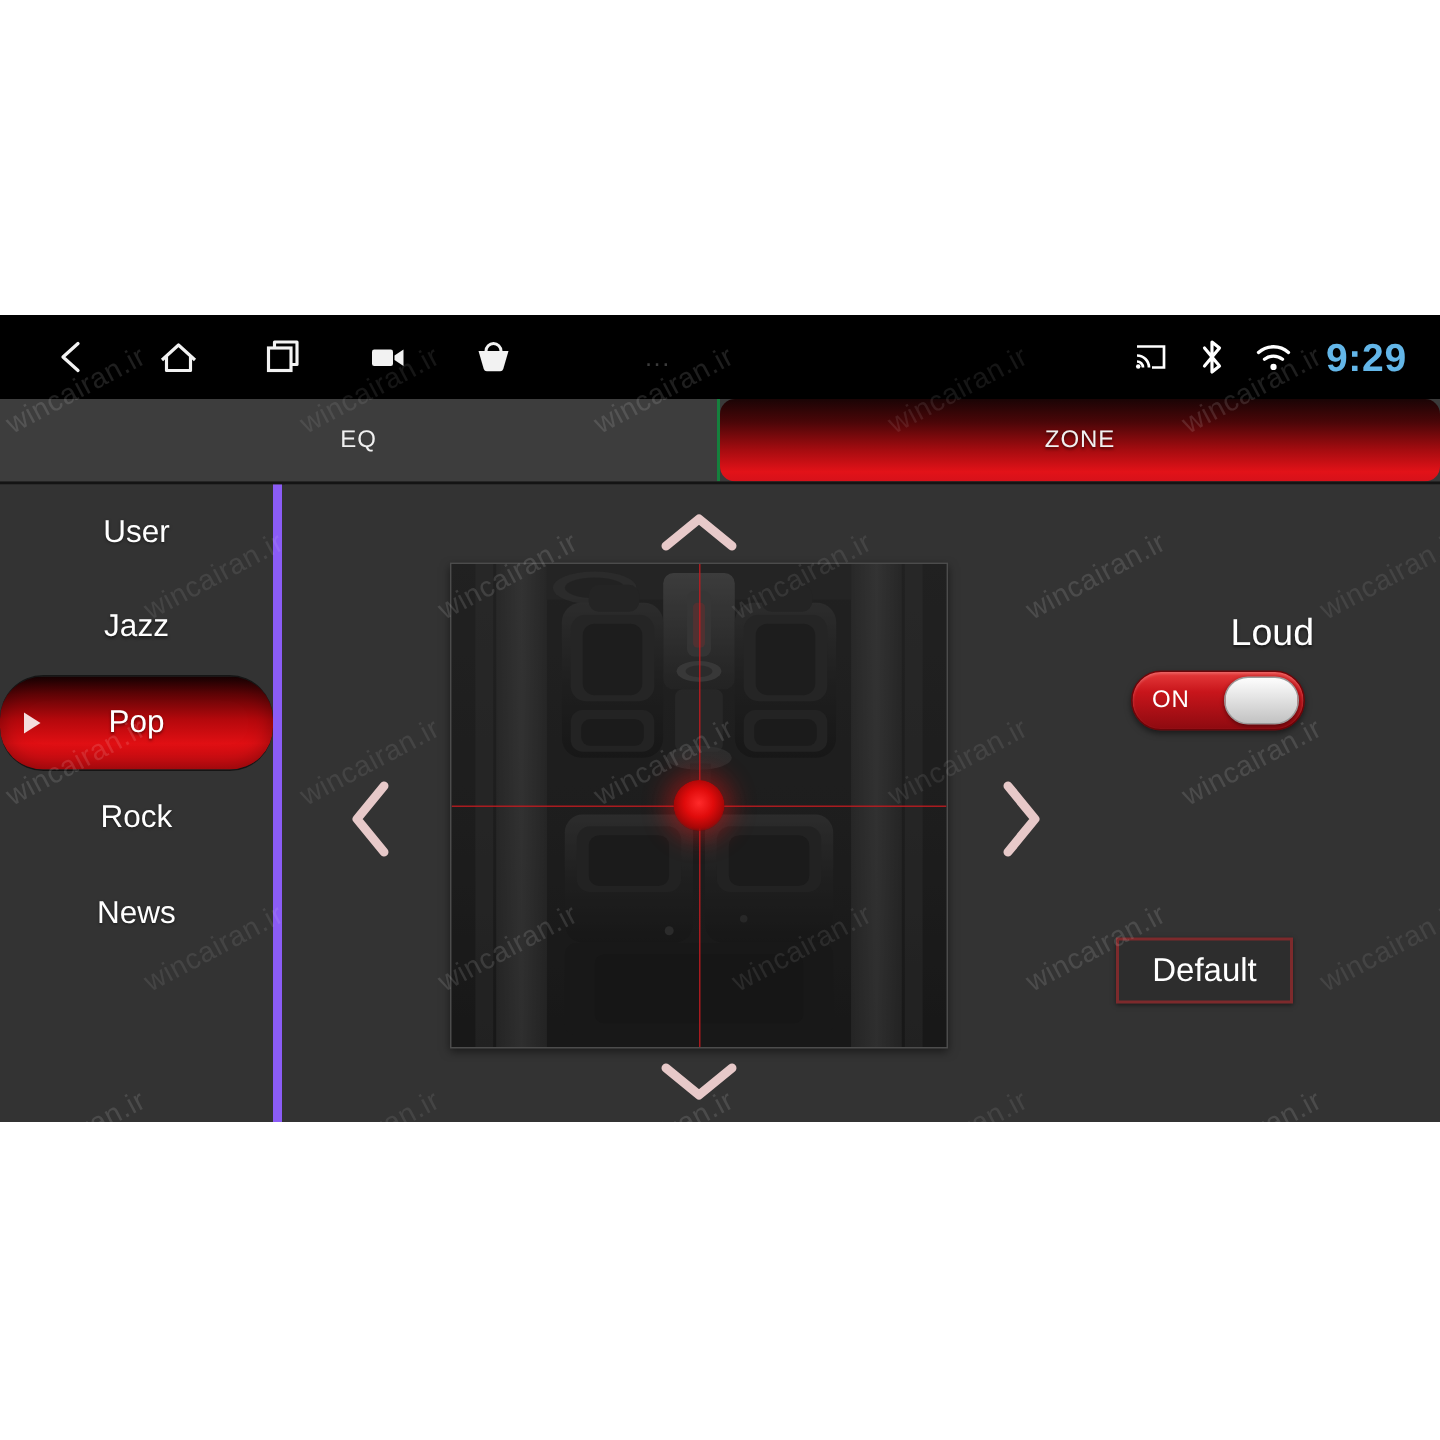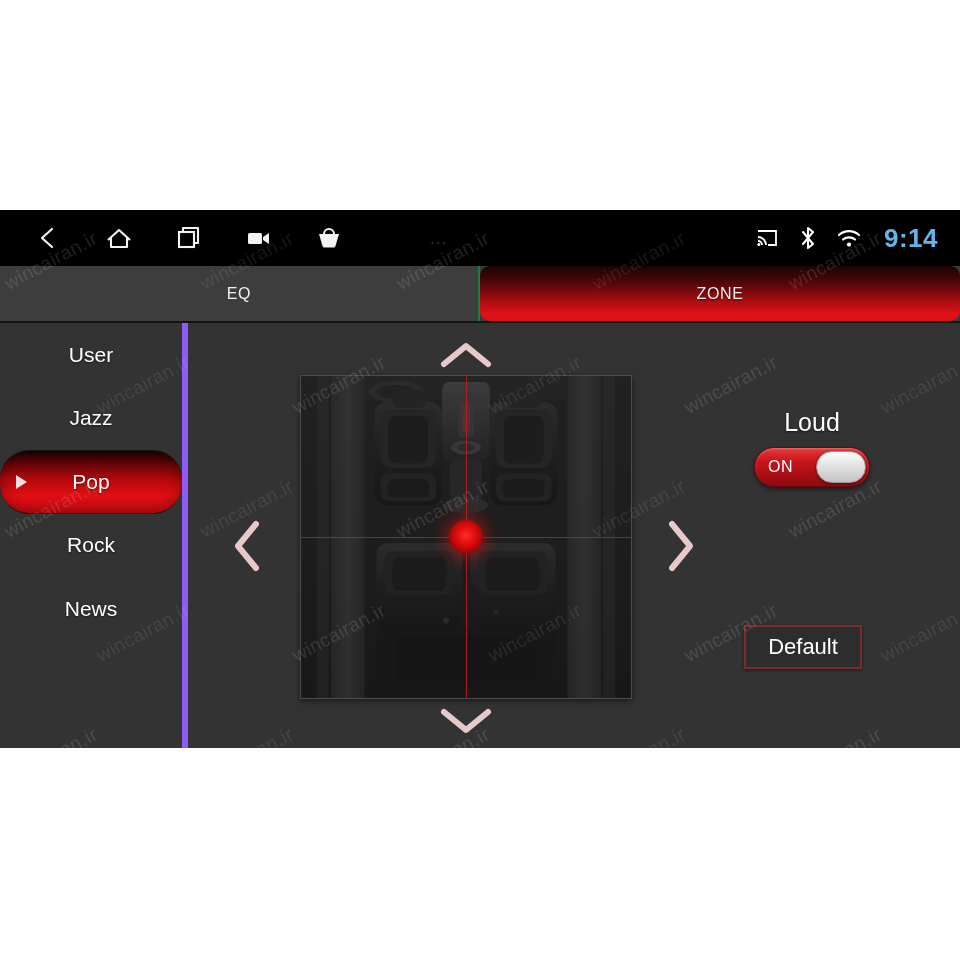--- a/index.html
+++ b/index.html
@@ -217,21 +217,21 @@
   .arr-down  { left: 236px; top: 378px; width: 80px; height: 40px; }
   .arr-left  { left: 36px;  top: 195px; width: 42px; height: 56px; }
   .arr-right { left: 470px; top: 195px; width: 42px; height: 56px; }
 
   
   .loud-block {
     position: absolute;
     left: 558px;
     top: 85px;
     width: 128px;
-    text-align: center;
+    text-align: right;
   }
   .loud-label {
     color: #ffffff;
     font-size: 25px;
     margin-bottom: 10px;
     text-shadow: 0 1px 2px rgba(0,0,0,.6);
   }
   .toggle {
     position: relative;
     width: 116px;
@@ -363,21 +363,21 @@
             <polyline points="4,6 14,18 9,22 9,2 14,6 4,18" fill="none" stroke="currentColor" stroke-width="2.1" stroke-linejoin="round" stroke-linecap="round"></polyline>
           </svg>
         </div>
         <div class="stat-ico">
           <svg width="24" height="19" viewBox="0 0 24 19">
             <path d="M2 6 a15 15 0 0 1 20 0" fill="none" stroke="currentColor" stroke-width="2.2" stroke-linecap="round"></path>
             <path d="M6 10.5 a9.5 9.5 0 0 1 12 0" fill="none" stroke="currentColor" stroke-width="2.2" stroke-linecap="round"></path>
             <circle cx="12" cy="15.6" r="2.1" fill="currentColor"></circle>
           </svg>
         </div>
-        <div class="clock">9:14</div>
+        <div class="clock">9:29</div>
       </div>
     </div>
 
     <div class="tabbar">
       <div class="tab tab-eq">EQ</div>
       <div class="tab tab-zone">ZONE</div>
     </div>
 
     <div class="body-area">
 

